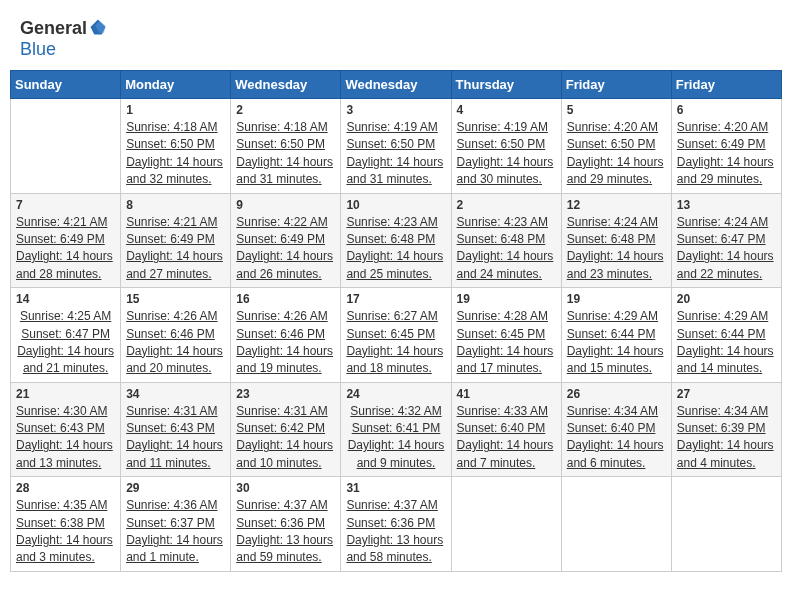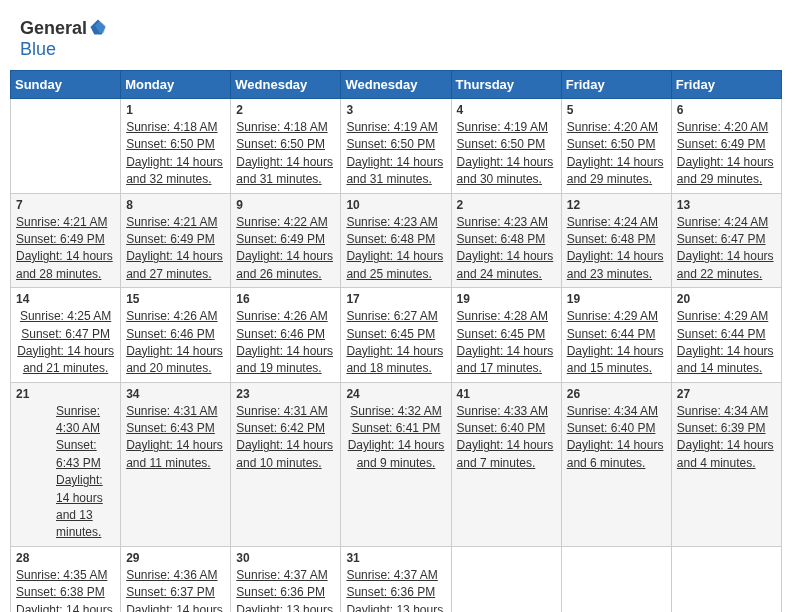--- a/index.html
+++ b/index.html
@@ -265,21 +265,21 @@
           <span class="day-number">20</span>
           <div class="cell-content" style="white-space: pre-line;">Sunrise: 4:29 AM
 Sunset: 6:44 PM
 Daylight: 14 hours
 and 14 minutes.</div>
         </td>
       </tr>
       <tr>
         <td>
           <span class="day-number">21</span>
-          <div class="cell-content" style="white-space: pre-line; margin-left: 40px;">Sunrise: 4:30 AM
+          <div class="cell-content" style="white-space: pre-line;">Sunrise: 4:30 AM
 Sunset: 6:43 PM
 Daylight: 14 hours
 and 13 minutes.</div>
         </td>
         <td>
           <span class="day-number">34</span>
           <div class="cell-content" style="white-space: pre-line;">Sunrise: 4:31 AM
 Sunset: 6:43 PM
 Daylight: 14 hours
 and 11 minutes.</div>

